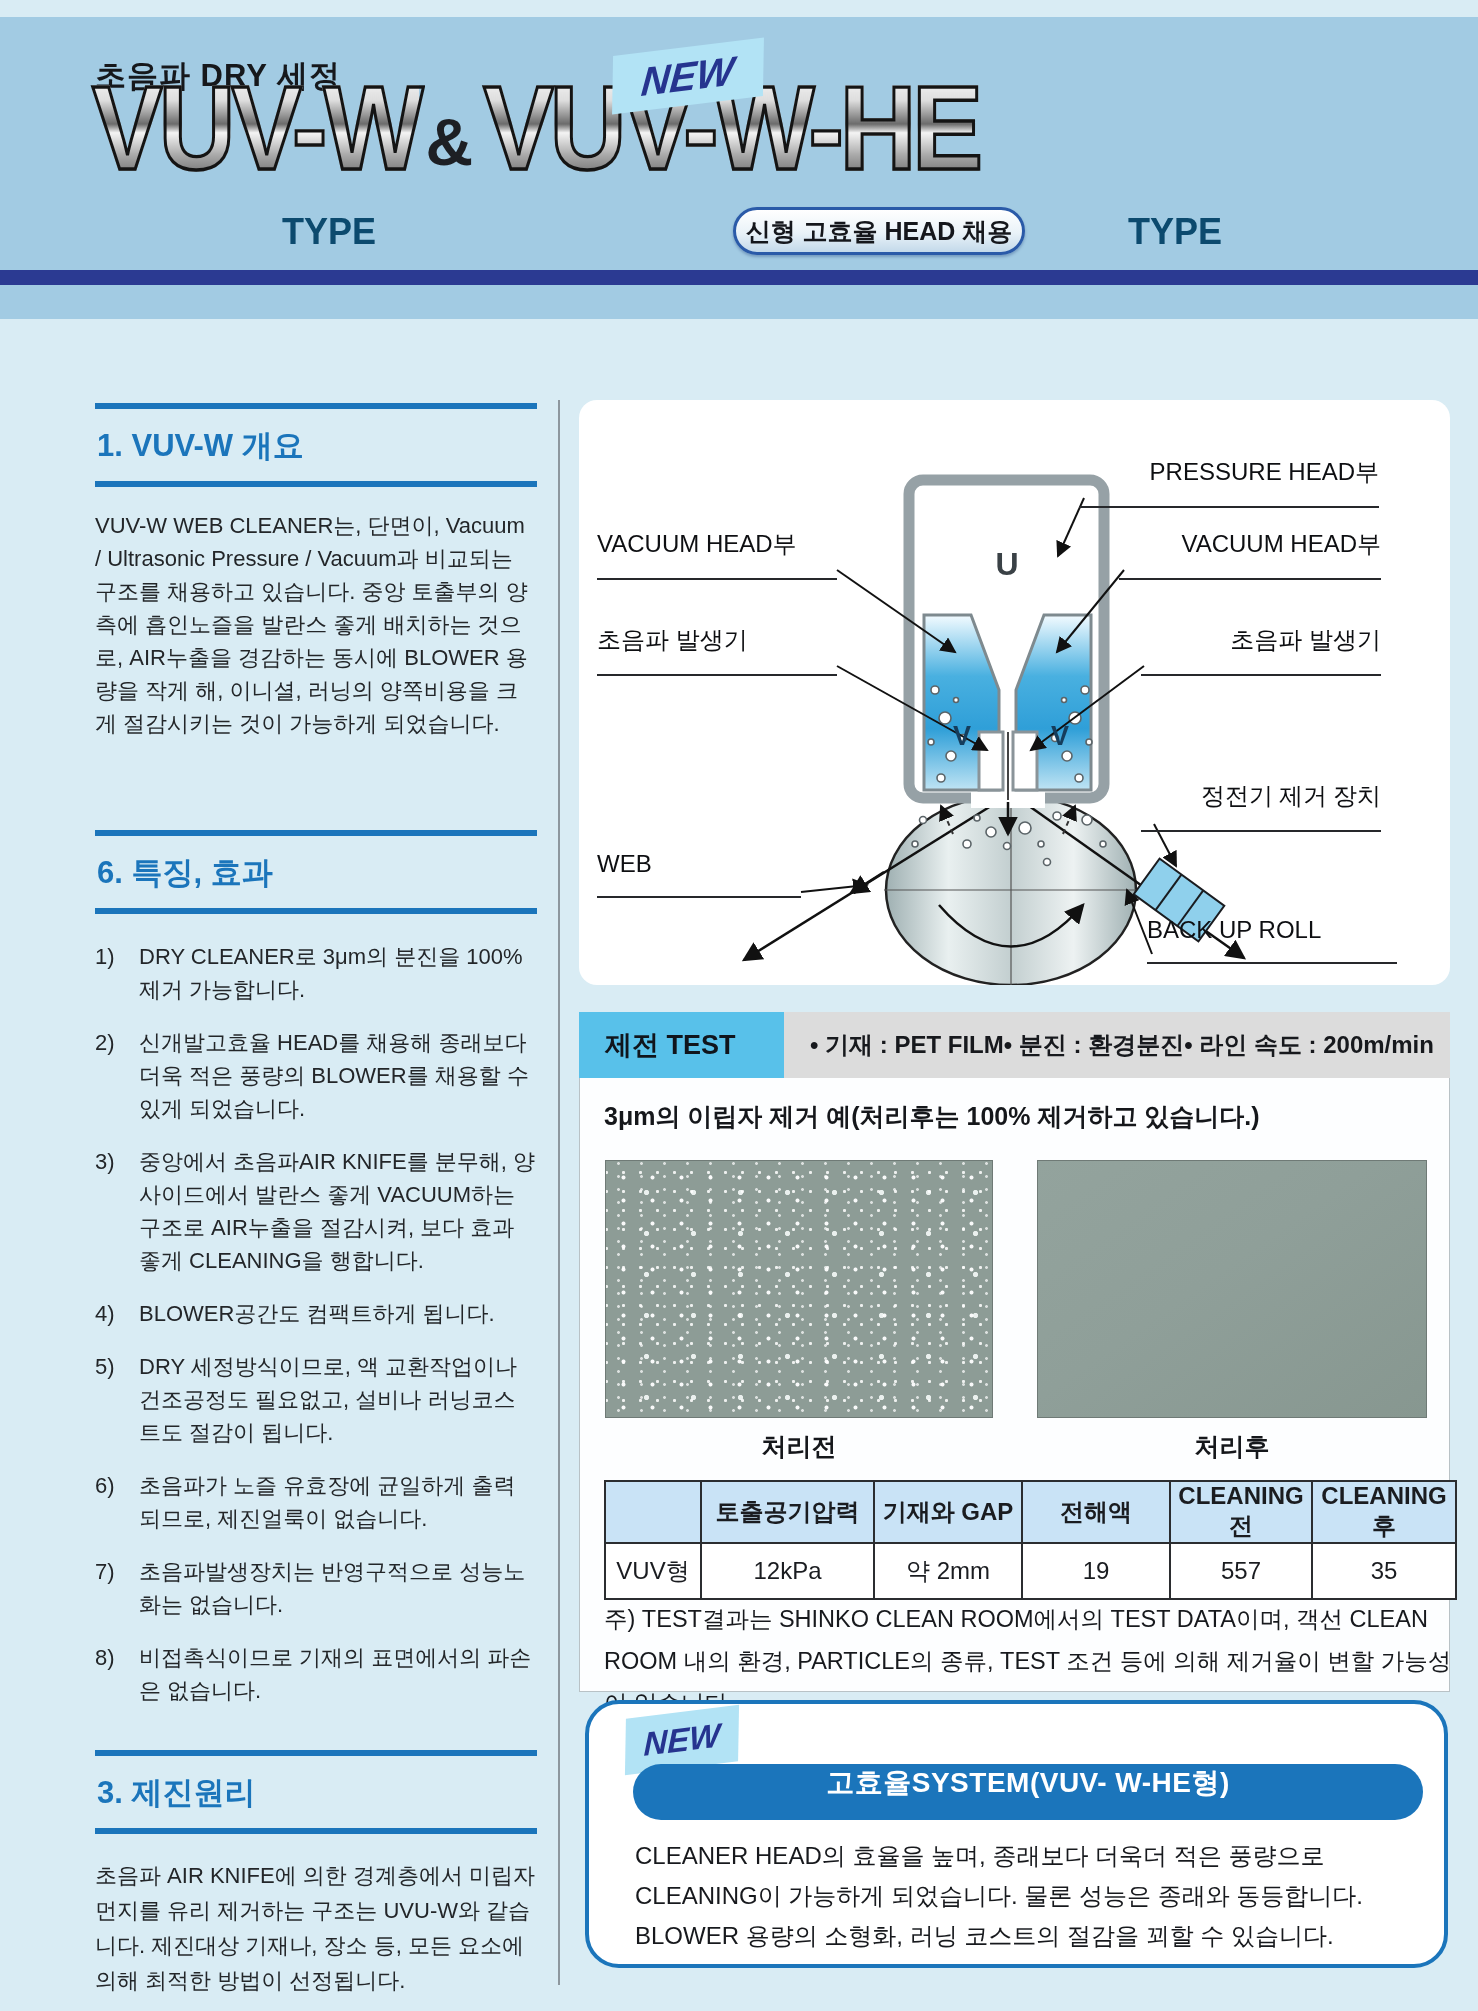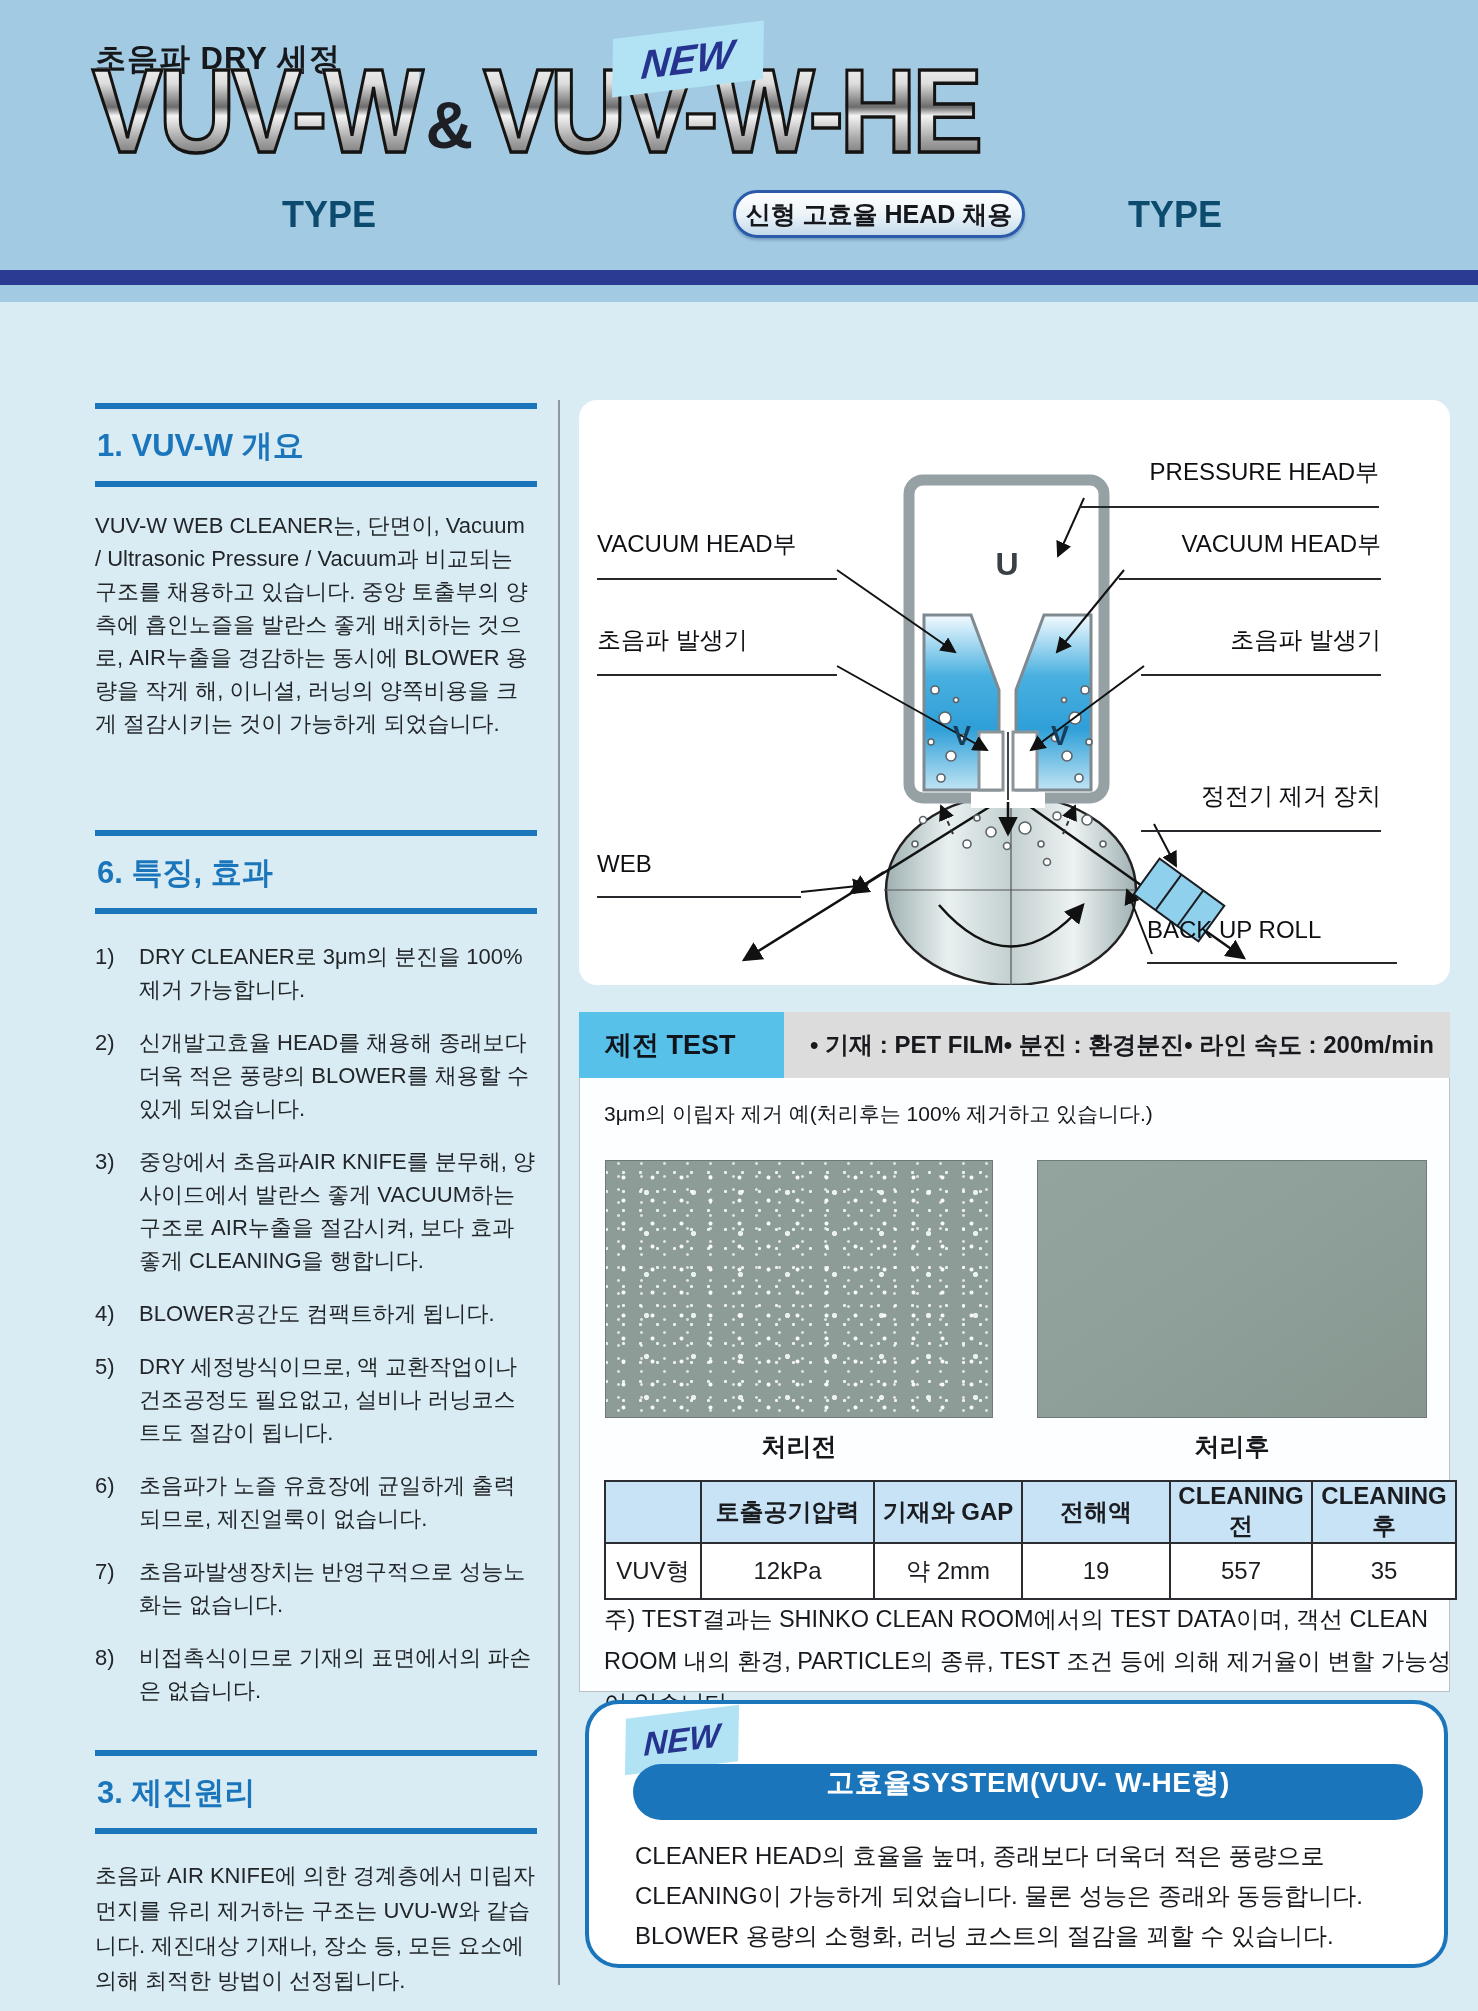--- a/index.html
+++ b/index.html
@@ -5,21 +5,21 @@
   :root{
     --header-bg:#a2cbe3; --navy:#2b3a92; --body-bg:#d9ecf4; --accent:#1b75bb;
     --test-cyan:#58c1ea; --bar-gray:#dcdcdc; --table-head:#c9e3f6;
     --new-badge:#b2e3f5; --text:#1f2226; --img-before:#8d9c96; --img-after:#8f9f99;
   }
   *{margin:0;padding:0;box-sizing:border-box;}
   body{font-family:"Liberation Sans","DejaVu Sans",sans-serif;color:var(--text);}
   #page{position:relative;width:1478px;height:2011px;background:var(--body-bg);overflow:hidden;}
 
   
-  #header{position:absolute;left:0;top:0;width:1478px;height:302px;background:var(--header-bg);}
+  #header{position:absolute;left:0;top:17px;width:1478px;height:302px;background:var(--header-bg);}
   #navy-bar{position:absolute;left:0;top:270px;width:1478px;height:15px;background:var(--navy);}
   .kicker{position:absolute;left:95px;top:38px;font-size:31px;font-weight:bold;letter-spacing:1px;color:#16181c;}
   .logo-row{position:absolute;left:92px;top:62px;display:flex;align-items:flex-end;white-space:nowrap;}
   .logo{font-weight:900;font-size:106px;line-height:1.05;letter-spacing:-4px;
         background:linear-gradient(180deg,#ffffff 0%,#dedede 28%,#6b6b6b 47%,#f4f4f4 54%,#a9a9a9 72%,#4c4c4c 100%);
         -webkit-background-clip:text;background-clip:text;color:transparent;
         -webkit-text-stroke:3px #141414;transform:scaleY(1.12);transform-origin:bottom;}
   .logo-amp{font-size:66px;font-weight:900;color:#1d1f24;margin:0 10px 10px 6px;}
   .new-badge{position:absolute;left:612px;top:30px;width:152px;height:58px;background:var(--new-badge);
              transform:rotate(-7deg) skewX(-8deg);display:flex;align-items:center;justify-content:center;}
@@ -54,21 +54,21 @@
   #diagram-svg{position:absolute;inset:0;}
   .dlabel{position:absolute;font-size:24px;font-weight:500;color:#0e0f12;border-bottom:2px solid #26282b;padding-bottom:18px;}
   .dl-right{text-align:right;}
 
   
   #test-bar{position:absolute;left:579px;top:1012px;width:871px;height:66px;display:flex;background:var(--bar-gray);}
   #test-bar .tb-title{flex:none;width:205px;background:var(--test-cyan);display:flex;align-items:center;padding-left:26px;
                       font-size:27px;font-weight:bold;color:#10151c;}
   #test-bar .tb-conds{flex:1;display:flex;align-items:center;padding-left:26px;font-size:24px;font-weight:600;color:#17191d;}
   #test-white{position:absolute;left:579px;top:1078px;width:871px;height:614px;background:#fdfeff;border:1px solid #b9c2c6;border-top:none;}
-  #test-caption{position:absolute;left:604px;top:1100px;font-size:21px;font-weight:400;color:#15171b;}
+  #test-caption{position:absolute;left:604px;top:1100px;font-size:25px;font-weight:700;color:#15171b;}
   .sample{position:absolute;top:1160px;height:258px;border:1px solid #6f7a76;}
   #sample-before{left:605px;width:388px;background-color:var(--img-before);
     background-image:
       radial-gradient(circle, rgba(255,255,255,.95) 0 1.6px, transparent 2.4px),
       radial-gradient(circle, rgba(255,255,255,.85) 0 1.2px, transparent 2px),
       radial-gradient(circle, rgba(245,250,248,.9) 0 2.2px, transparent 3px),
       radial-gradient(circle, rgba(255,255,255,.7) 0 1px, transparent 1.8px);
     background-size:29px 23px,17px 19px,47px 41px,23px 13px;
     background-position:3px 5px,9px 2px,17px 11px,1px 9px;}
   #sample-after{left:1037px;width:390px;background:linear-gradient(145deg,#93a39d 0%,var(--img-after) 45%,#879790 100%);}

